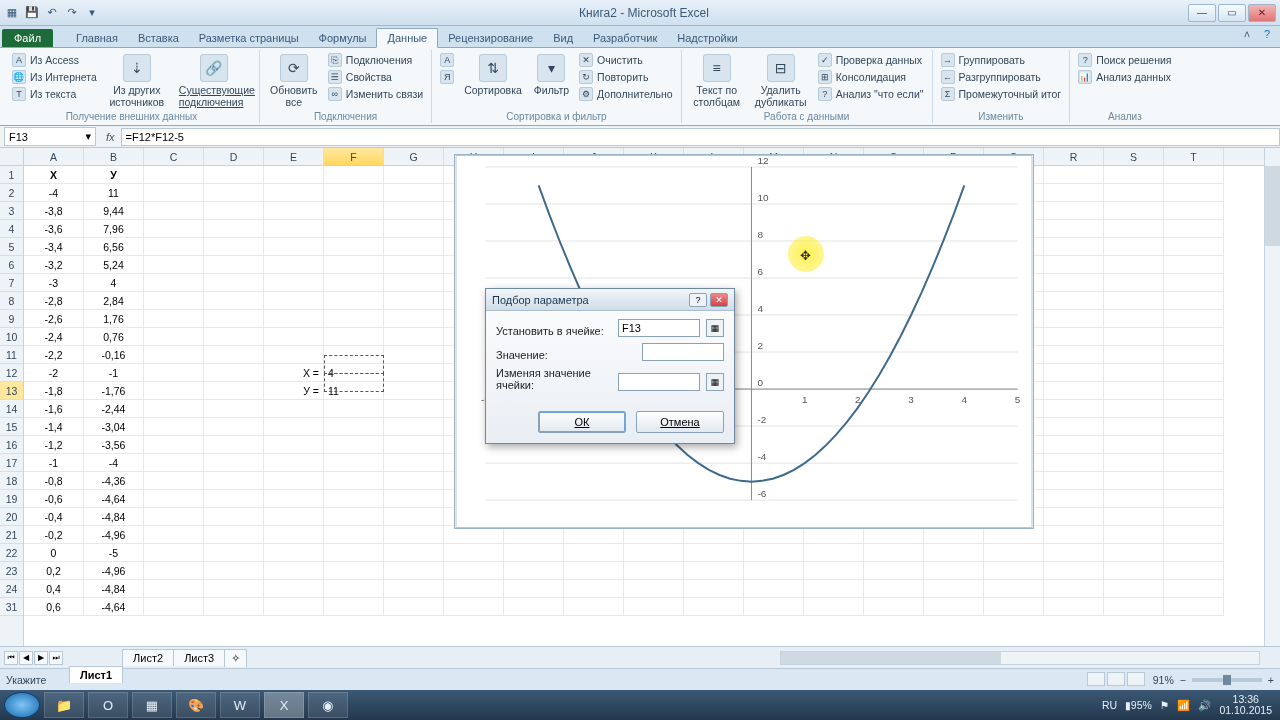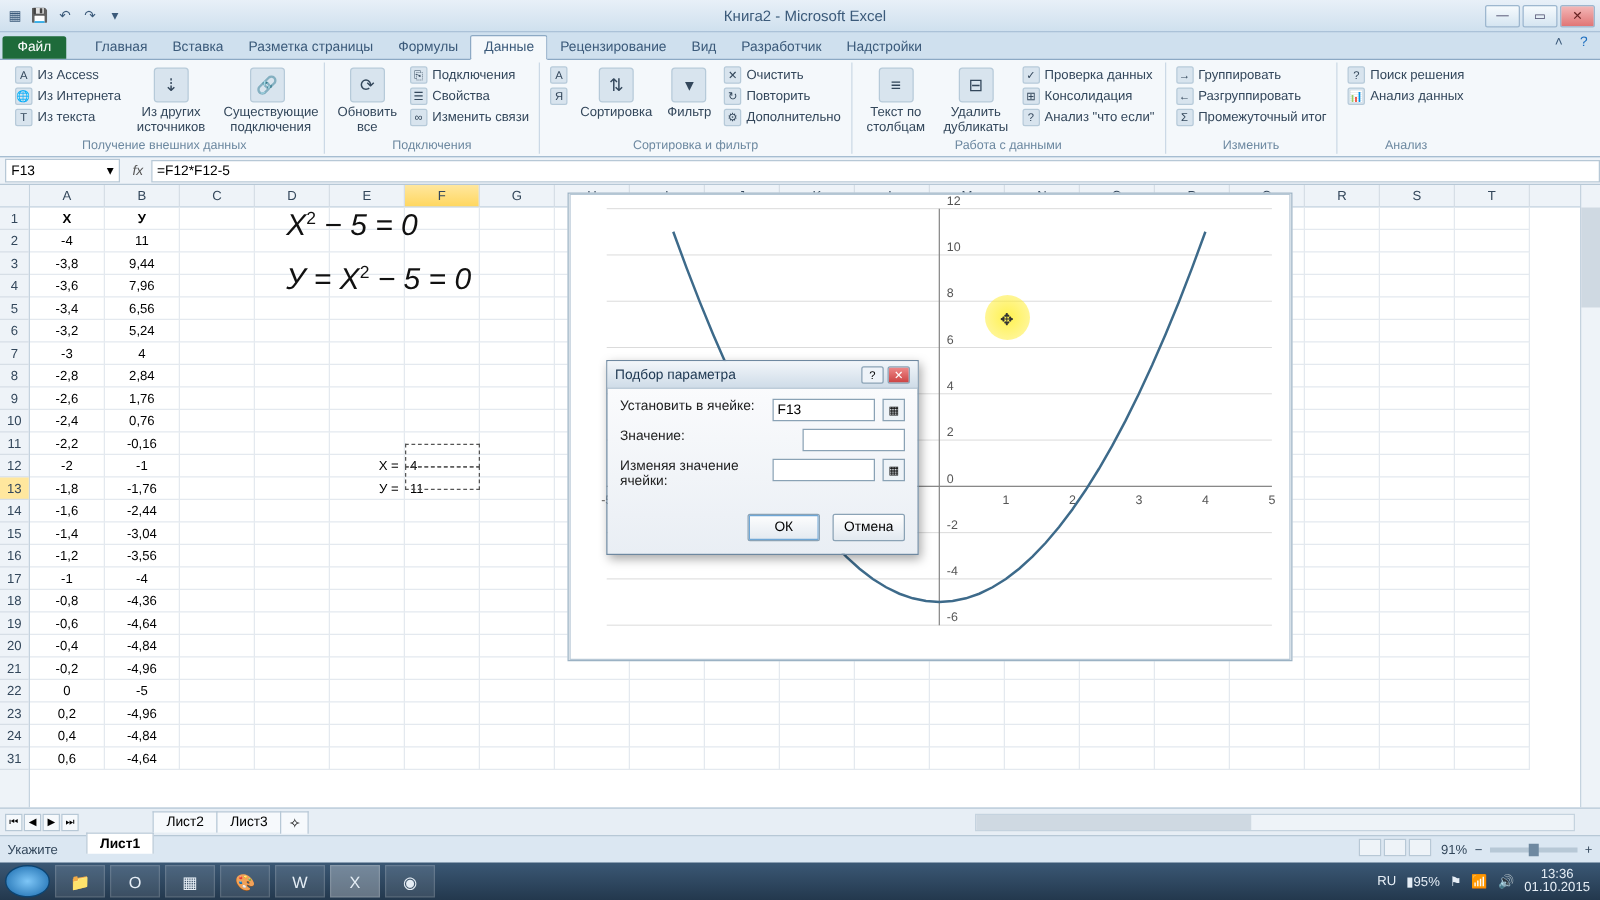--- a/index.html
+++ b/index.html
@@ -66,26 +66,26 @@
 .move-cursor{ position:absolute; left:800px; top:248px; font-size:13px; color:#333; pointer-events:none;}
 
 
 .dialog{ position:absolute; left:485px; top:288px; width:250px; background:linear-gradient(#fdfdfe,#e9eef4); border:1px solid #6e88a0; box-shadow:2px 3px 8px rgba(0,0,0,0.35); font-size:11px;}
 .dlg-title{ height:22px; background:linear-gradient(#f2f6fa,#cfdce8); border-bottom:1px solid #a9bdcd; display:flex; align-items:center; padding:0 6px; justify-content:space-between;gap:28px;}
 .dlg-title .t{ color:#1c3650;}
 .dlg-title .btns{ display:flex; gap:3px;}
 .dlg-title .btns span{ width:18px; height:14px; border:1px solid #8aa2b5; background:#eef3f8; display:flex; align-items:center; justify-content:center; font-size:9px; border-radius:2px;}
 .dlg-title .btns .x{ background:linear-gradient(#e88,#c44); color:#fff;}
 .dlg-body{ padding:8px 10px;}
-.dlg-row{ display:flex; align-items:flex-start; margin-bottom:6px; gap:6px;}
+.dlg-row{ display:flex; align-items:flex-end; margin-bottom:6px; gap:6px;}
 .dlg-row label{ flex:1; color:#222;}
 .dlg-row input{ width:82px; border:1px solid #8aa2b5; padding:1px 3px; font-size:11px; height:18px;}
 .dlg-row .refbtn{ width:18px; height:18px; border:1px solid #8aa2b5; background:#eef3f8; font-size:9px; display:flex; align-items:center; justify-content:center;}
 .dlg-foot{ display:flex; justify-content:flex-end; gap:10px; padding:6px 10px 10px;}
-.dlg-foot button{ width:58px; height:22px; border:1px solid #8aa2b5; background:linear-gradient(#fefefe,#e2e9f0); font-size:11px; border-radius:2px;}
+.dlg-foot button{ width:88px; height:22px; border:1px solid #8aa2b5; background:linear-gradient(#fefefe,#e2e9f0); font-size:11px; border-radius:2px;text-decoration:underline;}
 .dlg-foot button.ok{ box-shadow:0 0 0 1px #6fa7d6 inset;}
 
 
 .sheettabs{ height:22px; background:#e7eef5; border-top:1px solid #b7c8d6; display:flex; align-items:center; font-size:11px; padding:0 4px; position:relative;}
 .sheettabs .nav{ display:flex; gap:1px; margin-right:6px;}
 .sheettabs .nav span{ width:14px; height:14px; border:1px solid #b7c8d6; background:#f6f9fc; display:flex; align-items:center; justify-content:center; font-size:8px;}
 .sheettabs .tabx{ padding:2px 10px; border:1px solid #b7c8d6; border-bottom:none; background:#f6f9fc; margin-right:-1px;}
 .sheettabs .tabx.active{ background:#fff; font-weight:bold;margin-top:33px;}
 .sheettabs .hscroll{ position:absolute; right:20px; bottom:3px; width:480px; height:14px; background:#eef3f8; border:1px solid #c5d3df;}
 .sheettabs .hscroll .thumb{ position:absolute; left:0; width:220px; height:100%; background:#cfd9e2;}
@@ -156,21 +156,21 @@
             <span class="ic">T</span>
             <span>Из текста</span>
           </div>
       </div>
       <div class="bigbtn">
           <span class="ic">⇣</span>
           <span style="text-align:center;max-width:60px;">Из других источников</span>
         </div>
       <div class="bigbtn">
           <span class="ic">🔗</span>
-          <span style="text-align:right;max-width:70px;">Существующие подключения</span>
+          <span style="text-align:left;max-width:70px;text-decoration:underline;">Существующие подключения</span>
         </div>
     </div>
     <div class="lbl">Получение внешних данных</div>
   </div>
   <div class="group">
     <div class="items">
       <div class="bigbtn">
           <span class="ic">⟳</span>
           <span style="max-width:48px;text-align:center;">Обновить все</span>
         </div>
@@ -896,24 +896,20 @@
           <div class="cell w60"></div>
           <div class="cell w60"></div>
           <div class="cell w60"></div>
           <div class="cell w60"></div>
           <div class="cell w60"></div>
           <div class="cell w60"></div>
           <div class="cell w60"></div>
         </div>
       </div>
 
-    <div class="equations">
-      <div><span>X</span><span class="sup">2</span><span> − 5 = 0</span></div>
-      <div style="margin-top:14px;"><span>У = X</span><span class="sup">2</span><span> − 5 = 0</span></div>
-    </div>
 
     <div class="chart">
       <svg viewBox="0 0 580 375">
           <line x1="30" y1="347" x2="565" y2="347" stroke="#cfcfcf" stroke-width="0.6"></line>
           <text x="303.5" y="344" font-size="10" fill="#555">-6</text>
           <line x1="30" y1="309.77777777777777" x2="565" y2="309.77777777777777" stroke="#cfcfcf" stroke-width="0.6"></line>
           <text x="303.5" y="306.77777777777777" font-size="10" fill="#555">-4</text>
           <line x1="30" y1="272.55555555555554" x2="565" y2="272.55555555555554" stroke="#cfcfcf" stroke-width="0.6"></line>
           <text x="303.5" y="269.55555555555554" font-size="10" fill="#555">-2</text>
           <line x1="30" y1="235.33333333333334" x2="565" y2="235.33333333333334" stroke="#cfcfcf" stroke-width="0.6"></line>

